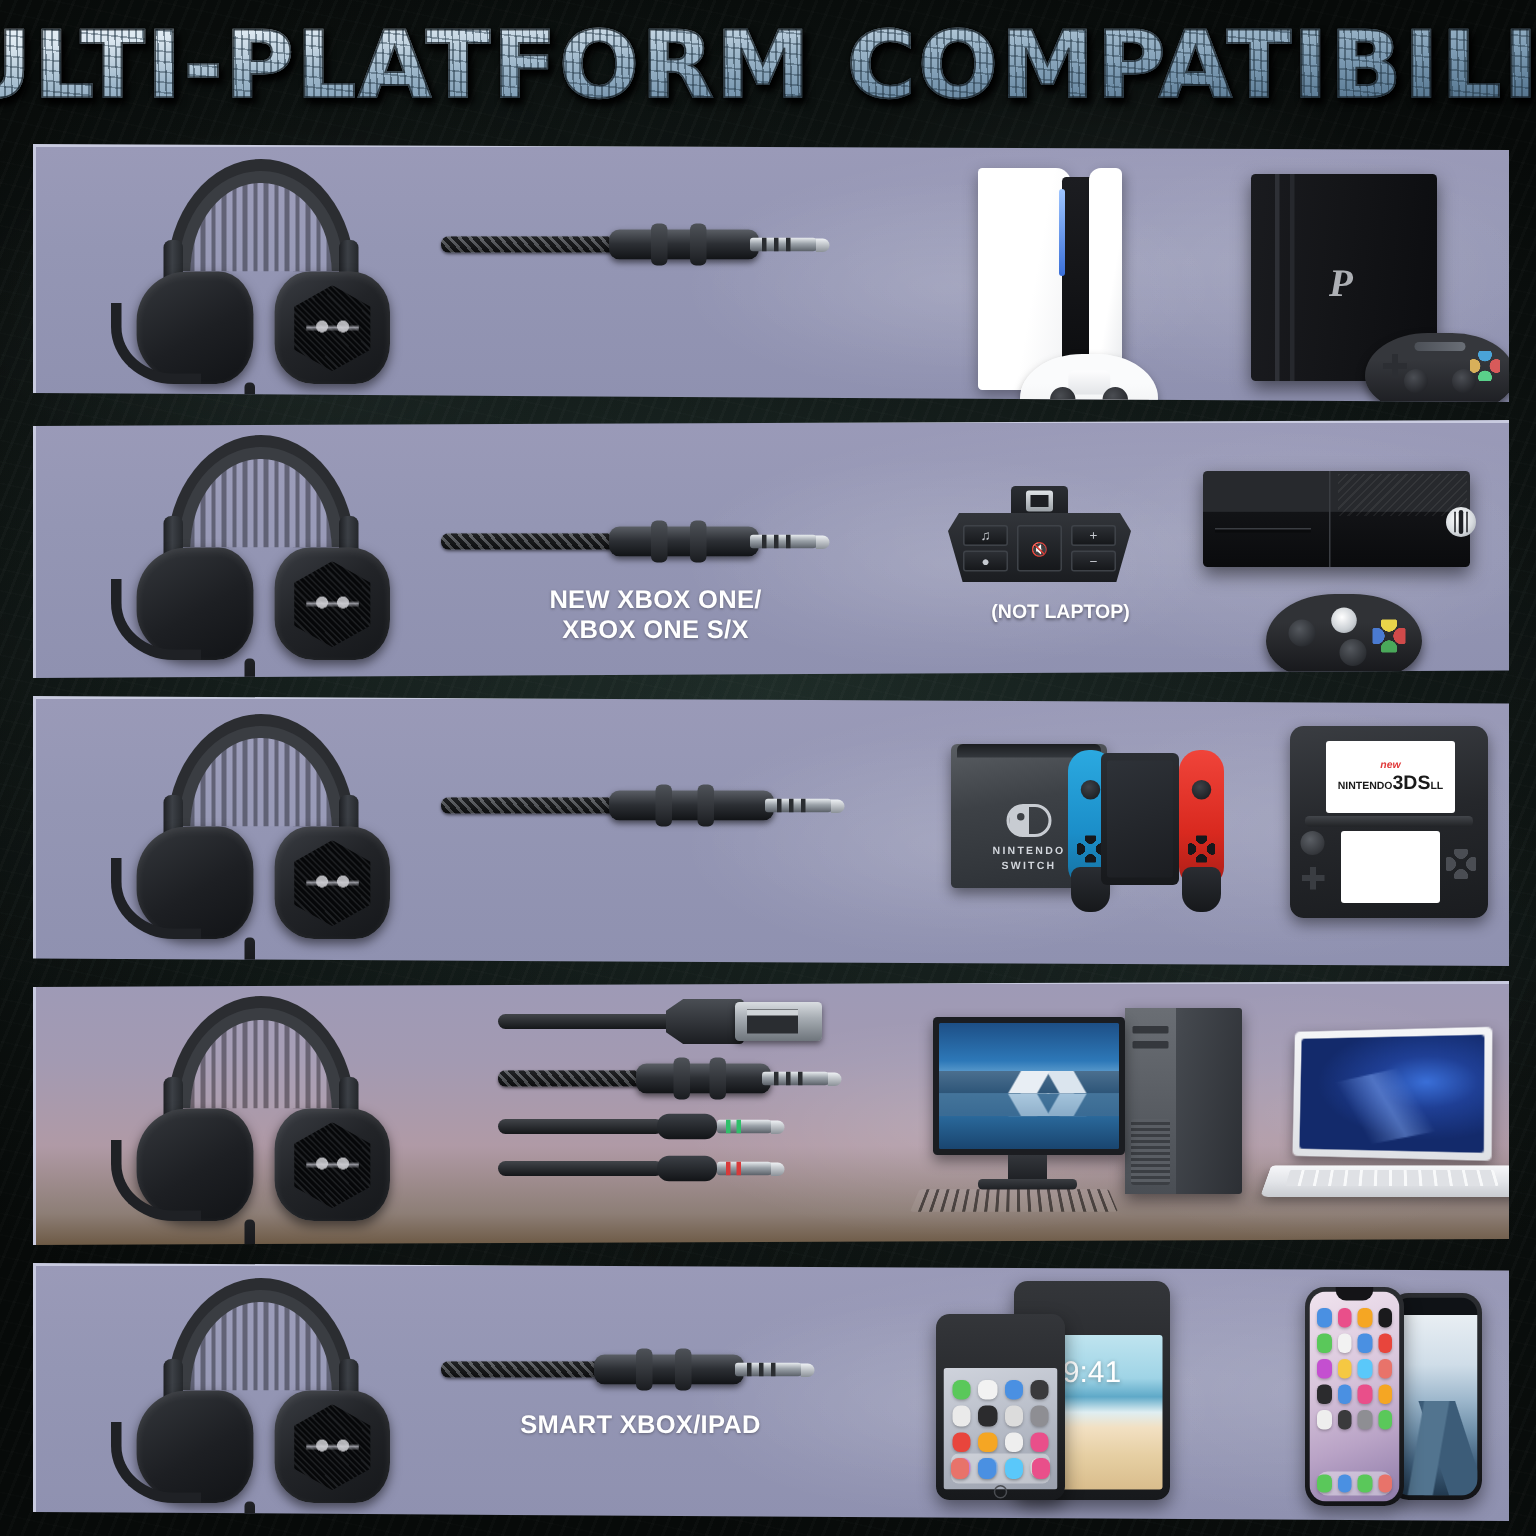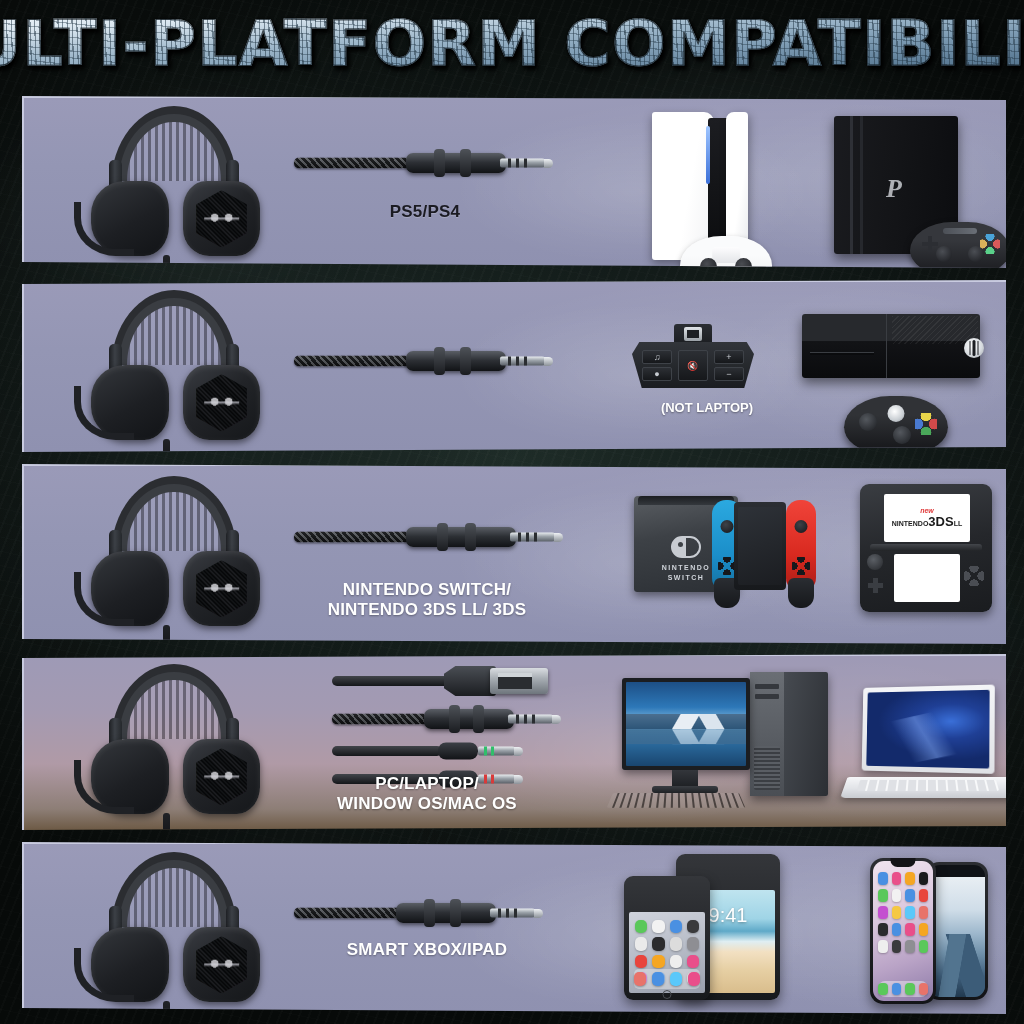--- a/index.html
+++ b/index.html
@@ -807,21 +807,20 @@
       <div class="cable-braid" style="width:120px;"></div>
       <div class="cable-barrel" style="left:112px; width:100px;"></div>
       <div class="jack" style="left:206px;">
         <div class="ring" style="left:8px;"></div>
         <div class="ring" style="left:16px;"></div>
         <div class="ring" style="left:24px;"></div>
         <div class="jack-tip"></div>
       </div>
     </div>
 
-    <div class="label" style="left:268px; top:104px; width:266px;">PS5/PS4</div>
 
     <div class="dev" style="left:610px; top:14px; width:150px; height:158px;">
       <div class="ps5-body"></div>
       <div class="ps5-core"></div>
       <div class="ps5-glow"></div>
       <div class="ps5-fin"></div>
       <div class="ps5-foot"></div>
       <div class="dualsense">
         <div class="ds-grip l"></div>
         <div class="ds-grip r"></div>
@@ -878,20 +877,22 @@
       <div class="cable-braid" style="width:120px;"></div>
       <div class="cable-barrel" style="left:112px; width:100px;"></div>
       <div class="jack" style="left:206px;">
         <div class="ring" style="left:8px;"></div>
         <div class="ring" style="left:16px;"></div>
         <div class="ring" style="left:24px;"></div>
         <div class="jack-tip"></div>
       </div>
     </div>
 
+    <div class="label light" style="left:268px; top:108px; width:290px;">NEW XBOX ONE/
+XBOX ONE S/X</div>
 
     <div class="dev" style="left:608px; top:42px; width:150px; height:90px;">
       <div class="adp-neck"></div>
       <div class="adp-usb"></div>
       <div class="adp-body"></div>
       <div class="adp-btn" style="left:10px; top:26px; width:30px; height:14px;">♫</div>
       <div class="adp-btn" style="left:10px; top:43px; width:30px; height:14px;">●</div>
       <div class="adp-btn" style="left:46px; top:26px; width:30px; height:31px;">🔇</div>
       <div class="adp-btn" style="left:82px; top:26px; width:30px; height:14px;">+</div>
       <div class="adp-btn" style="left:82px; top:43px; width:30px; height:14px;">−</div>
@@ -944,22 +945,20 @@
       <div class="cable-barrel" style="left:112px; width:110px;"></div>
       <div class="jack" style="left:216px;">
         <div class="ring" style="left:8px;"></div>
         <div class="ring" style="left:16px;"></div>
         <div class="ring" style="left:24px;"></div>
         <div class="jack-tip"></div>
       </div>
     </div>
 
     <div class="label light" style="left:258px; top:94px; width:290px;">
-      <span>NINTENDO SWITCH/
-NINTENDO 3DS LL/ 3DS</span>
     </div>
 
     <div class="dev" style="left:610px; top:22px; width:196px; height:130px;">
       <div class="sw-dock">
         <div class="sw-dock-top"></div>
         <div class="sw-logo-icon"></div>
         <div class="sw-logo-text">NINTENDO
 SWITCH</div>
       </div>
       <div class="sw-joy l">
@@ -1047,22 +1046,20 @@
     <div class="cable" style="left:308px; top:116px; width:230px;">
       <div class="cable-plain" style="width:110px;"></div>
       <div class="socket" style="left:106px;"></div>
       <div class="jack" style="left:146px; width:38px;">
         <div class="ring r" style="left:6px;"></div>
         <div class="ring r" style="left:13px;"></div>
         <div class="jack-tip"></div>
       </div>
     </div>
 
-    <div class="label light" style="left:258px; top:118px; width:290px;">PC/LAPTOP/
-WINDOW OS/MAC OS</div>
 
     <div class="dev" style="left:598px; top:22px; width:214px; height:140px;">
       <div class="pc-tower">
         <div class="pc-tower-face">
           <div class="pc-bay" style="top:12px;"></div>
           <div class="pc-bay" style="top:22px;"></div>
           <div class="pc-grill"></div>
         </div>
       </div>
       <div class="pc-mon">

